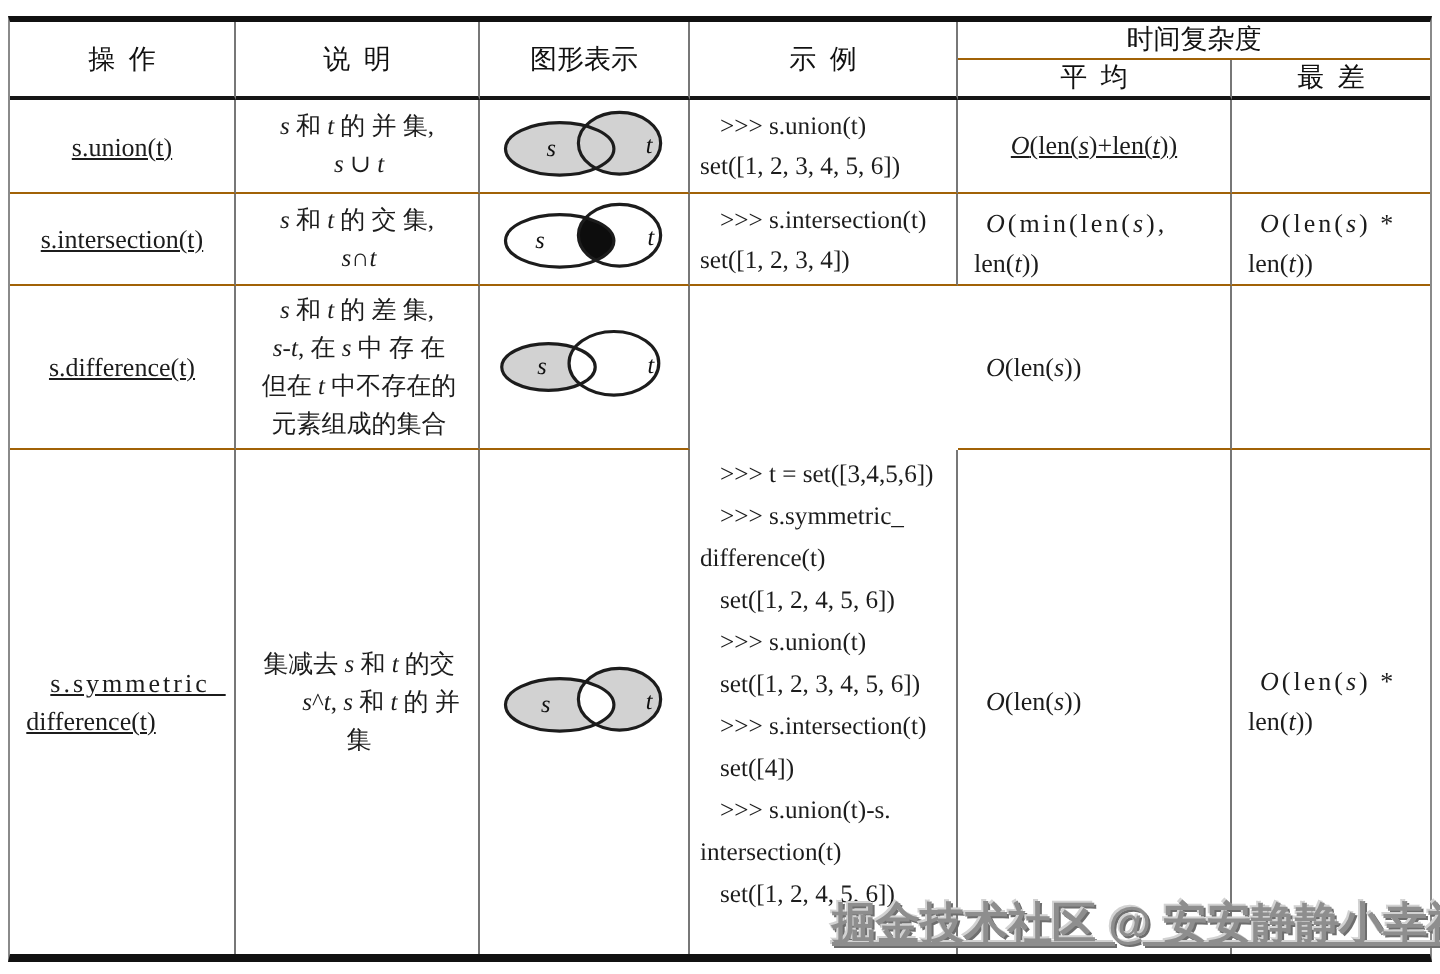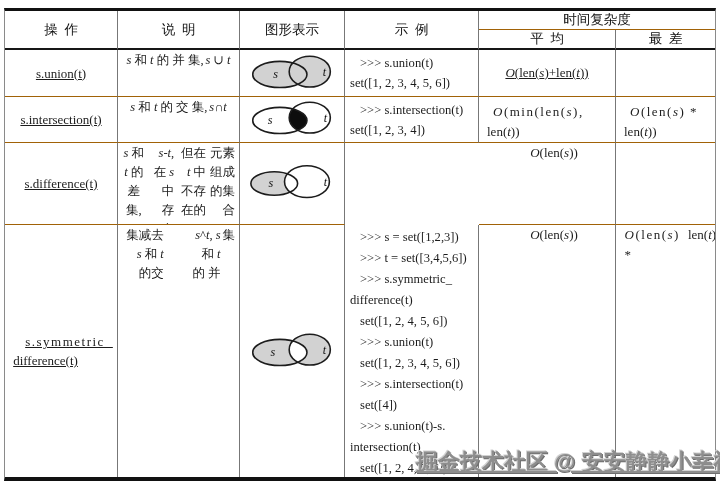--- a/index.html
+++ b/index.html
@@ -18,30 +18,30 @@
     color:#1c1c1c;
   }
   .cell { border-right:1px solid #777; border-bottom:1px solid #a16207; overflow:hidden; }
   .no-r { border-right:none; }
   .no-b { border-bottom:none; }
   .hb   { border-bottom:2px solid #161616; }
 
   .hdr { display:flex; align-items:center; justify-content:center;
          font-size:13.5px; white-space:pre; color:#111; }
 
-  .vc { display:flex; justify-content:center; }
+  .vc { display:flex; flex-direction:column; justify-content:center; }
   .cc { display:flex; align-items:center; justify-content:center;text-decoration:underline; }
 
   .op { font-size:13px; text-align:center; line-height:19px; }
   .op .sp1 { letter-spacing:1.5px;margin-left:16px; }
   .op .hang { text-align:left; padding-left:4px; }
 
   .desc { font-size:12.5px; line-height:19px; padding:1px 4px; }
   .d-c { text-align:center; }
-  .d-l { text-align:right; padding-left:2px; }
+  .d-l { text-align:center; padding-left:2px; }
   .d-ind { padding-left:24px; }
 
   .diag { display:flex; align-items:center; justify-content:center; }
   .venn { width:94px; height:43px; }
   .venn text { font-size:13px; font-style:italic; fill:#111;
                font-family:"Liberation Serif","DejaVu Serif",serif; }
 
   .ex { font-size:12.6px; line-height:20px; padding:3px 2px 0 5px; }
   .ex-tall { line-height:21px; padding-top:2px; }
   .l-ind { padding-left:10px; }
@@ -183,21 +183,20 @@
         <g clip-path="url(#cp4)">
             <ellipse cx="69" cy="21" rx="22" ry="16.5" fill="#ffffff"></ellipse>
           </g>
         <ellipse cx="37" cy="24" rx="29" ry="14" fill="none" stroke="#1c1c1c" stroke-width="1.7"></ellipse>
         <ellipse cx="69" cy="21" rx="22" ry="16.5" fill="none" stroke="#1c1c1c" stroke-width="1.7"></ellipse>
         <text x="27" y="28">s</text>
         <text x="83" y="26">t</text>
       </svg>
     </div>
     <div class="cell no-b ex ex-tall" style="grid-area:6/4/7/5">
-      <div class="l-ind">&gt;&gt;&gt; s = set([1,2,3])</div>
       <div class="l-ind">&gt;&gt;&gt; t = set([3,4,5,6])</div>
       <div class="l-ind">&gt;&gt;&gt; s.symmetric_</div>
       <div>difference(t)</div>
       <div class="l-ind">set([1, 2, 4, 5, 6])</div>
       <div class="l-ind">&gt;&gt;&gt; s.union(t)</div>
       <div class="l-ind">set([1, 2, 3, 4, 5, 6])</div>
       <div class="l-ind">&gt;&gt;&gt; s.intersection(t)</div>
       <div class="l-ind">set([4])</div>
       <div class="l-ind">&gt;&gt;&gt; s.union(t)-s.</div>
       <div>intersection(t)</div>

